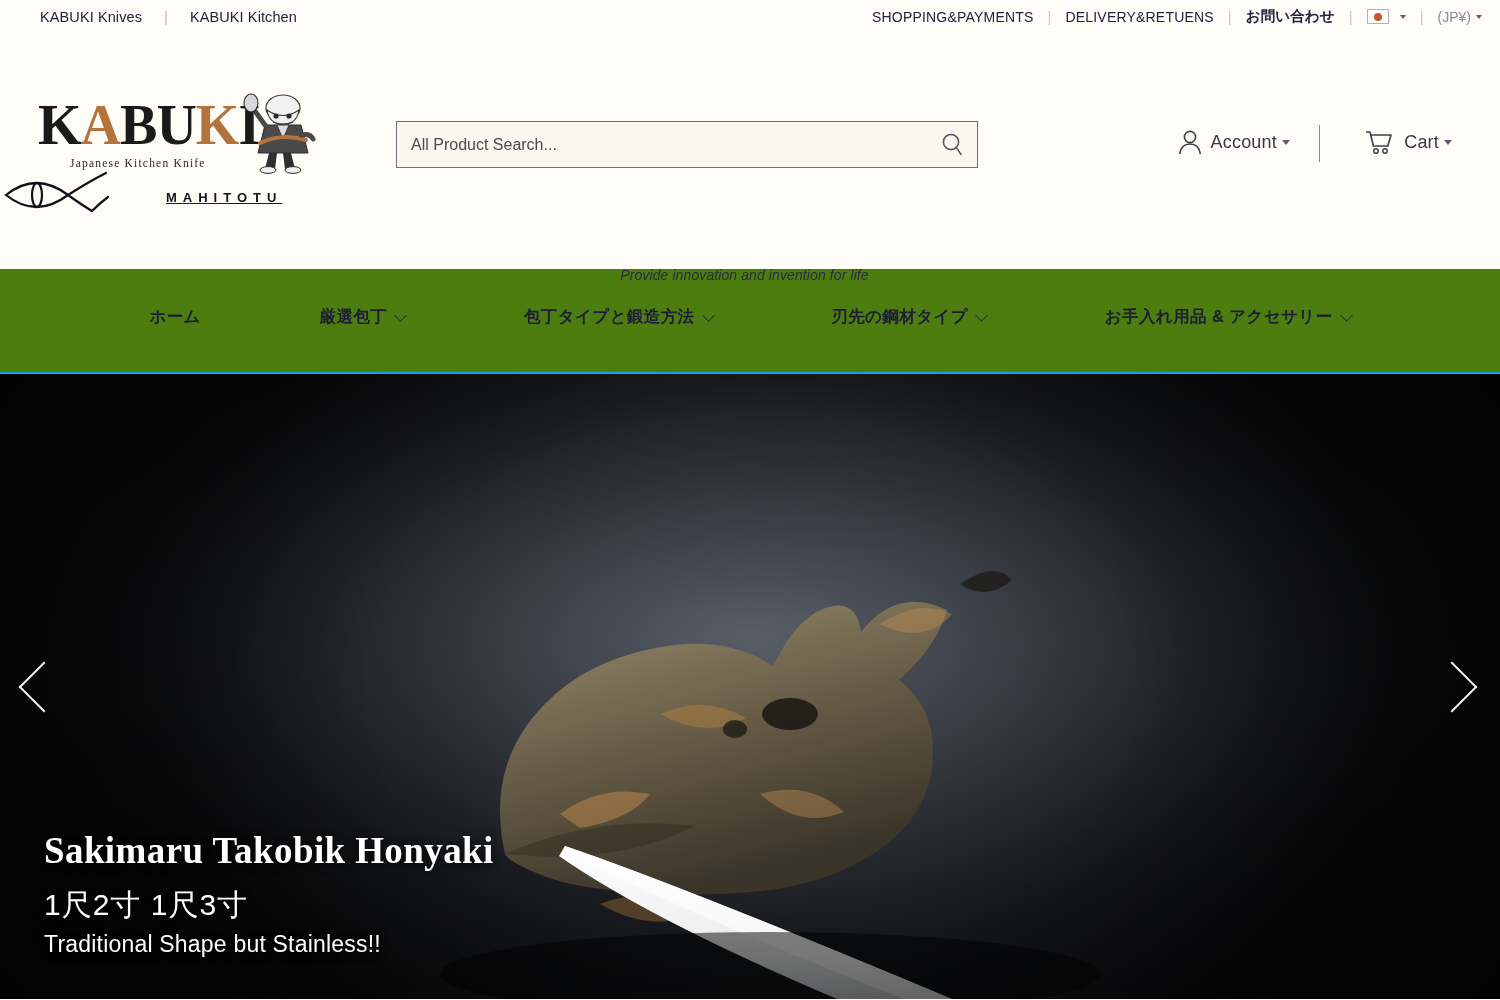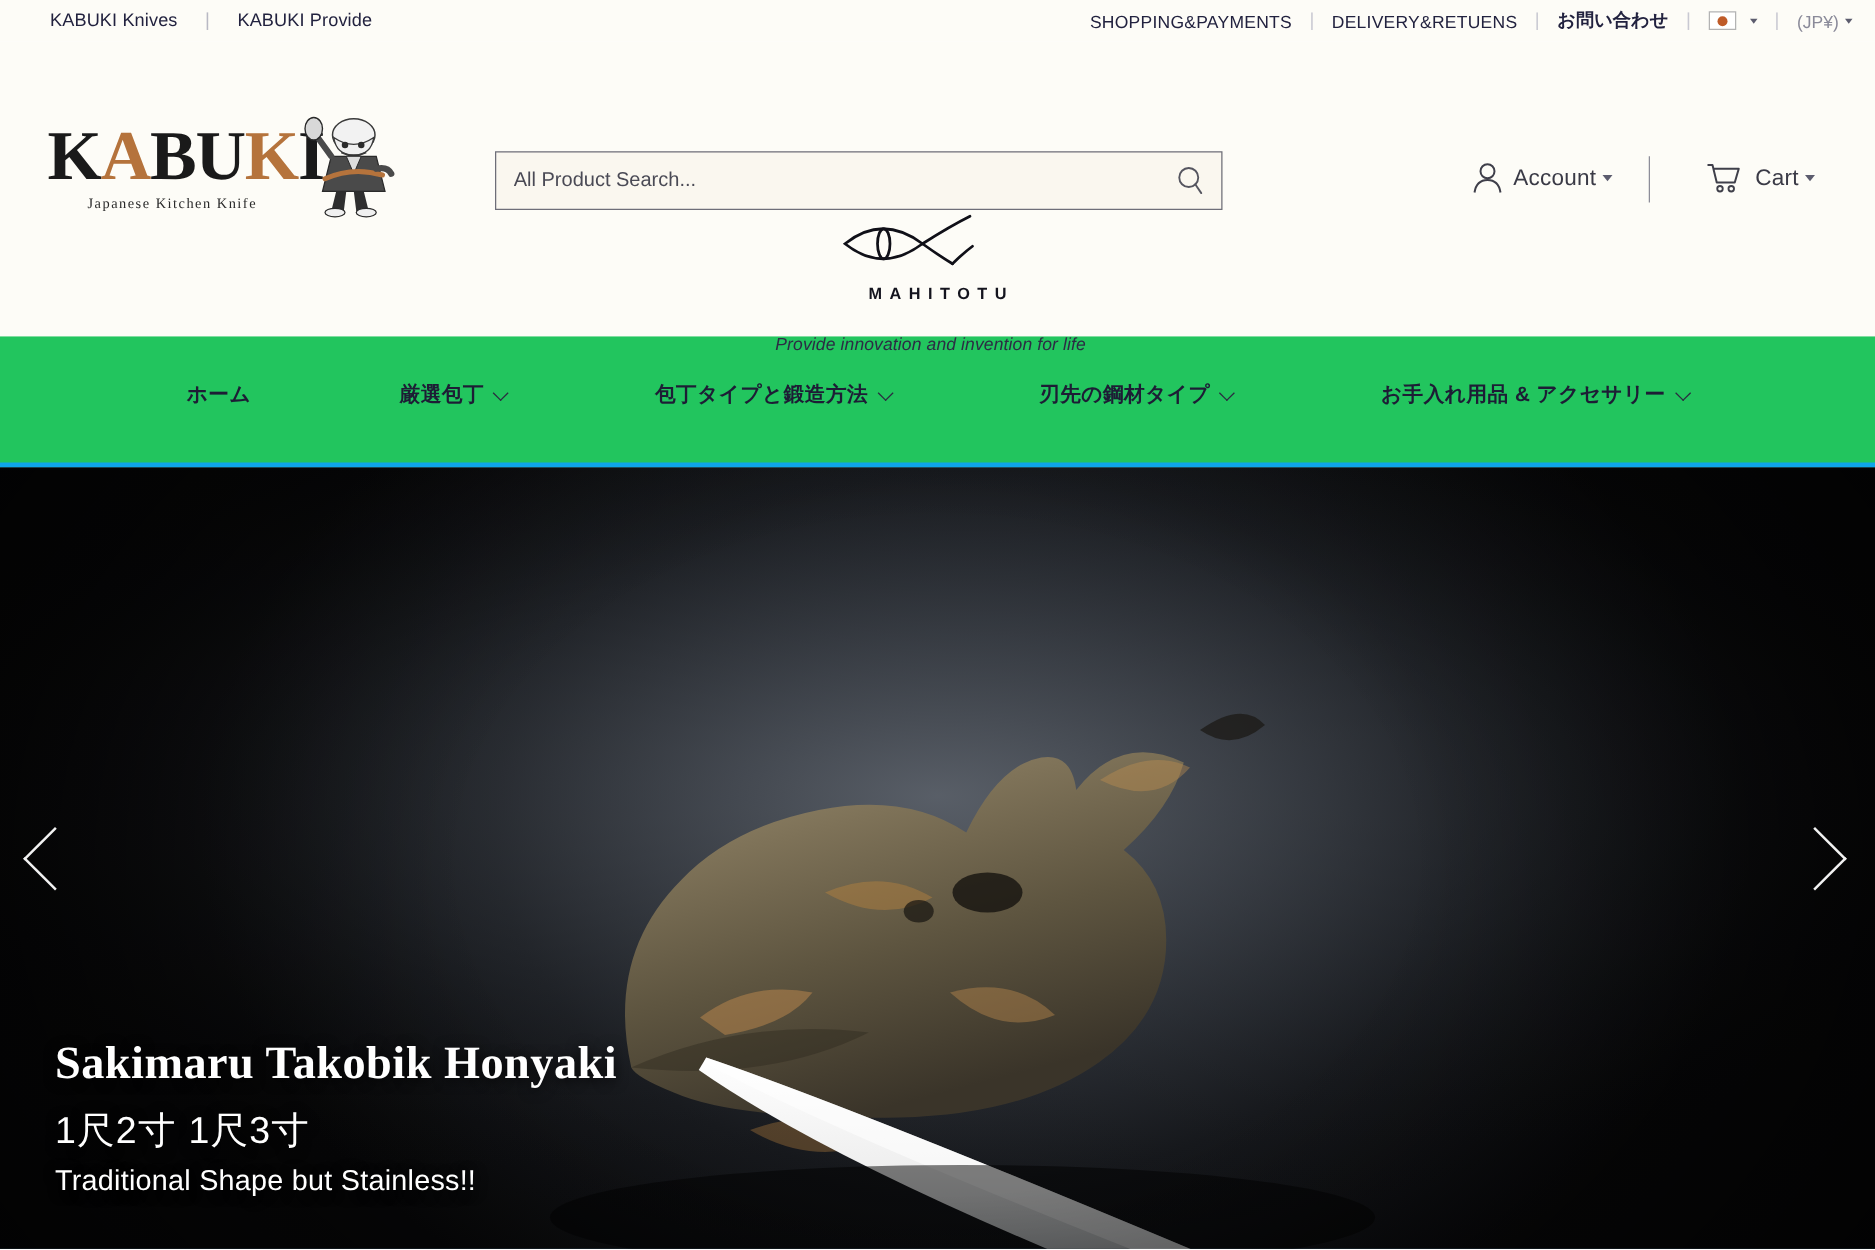--- a/index.html
+++ b/index.html
@@ -125,46 +125,46 @@
   }
   .hdr-label{ font-size:18px; color:#3a3a46; margin-left:8px; letter-spacing:.2px;}
   .vdiv{
     position:absolute; right:180px; top:92px;
     width:1.5px; height:37px; background:#8d8d99;
   }
 
   
   .brand{
     position:absolute; left:0; right:0; top:134px;
-    display:flex; flex-direction:column; align-items:center;
+    display:flex; flex-direction:row; align-items:center;text-decoration:underline;
   }
   .brand-name{
     font-size:13px;
     letter-spacing:6px;
     font-weight:600;
     color:#14141e;
     margin-top:4px;
     padding-left:6px;
   }
   .tagline{
     position:absolute; left:0; right:11px; top:234px;
     text-align:center;
     font-size:14px;
     color:#2c2c44;
     letter-spacing:.1px;
     font-style:italic;
   }
 
   
   .nav{
-    background:#22c55e;
+    background:#4d7c0f;
     height:105px;
     display:flex;
     align-items:center;
-    border-bottom:4px solid #0ea5e9;
+    border-bottom:2px solid #0ea5e9;
   }
   .nav-inner{
     width:100%;
     display:flex;
     justify-content:space-around;
     align-items:center;
     padding:0 90px 8px 90px;
   }
   .nav-item{
     font-size:16.5px;
@@ -254,21 +254,21 @@
   .arrow.left b{ transform:rotate(-135deg); margin-left:8px;}
   .arrow.right b{ transform:rotate(45deg); margin-right:8px;}
 </style>
 </head>
 <body>
 
 <div class="topbar">
   <div class="topbar-left">
     <span class="tb-link">KABUKI Knives</span>
     <span class="tb-sep">|</span>
-    <span class="tb-link">KABUKI Provide</span>
+    <span class="tb-link">KABUKI Kitchen</span>
   </div>
 
   <div class="topbar-right">
     <span class="tb-link bold">SHOPPING&amp;PAYMENTS</span>
     <span class="tb-sep thin">|</span>
     <span class="tb-link bold">DELIVERY&amp;RETUENS</span>
     <span class="tb-sep thin">|</span>
     <span class="tb-link jp">お問い合わせ</span>
     <span class="tb-sep thin">|</span>
     <span class="flag">

